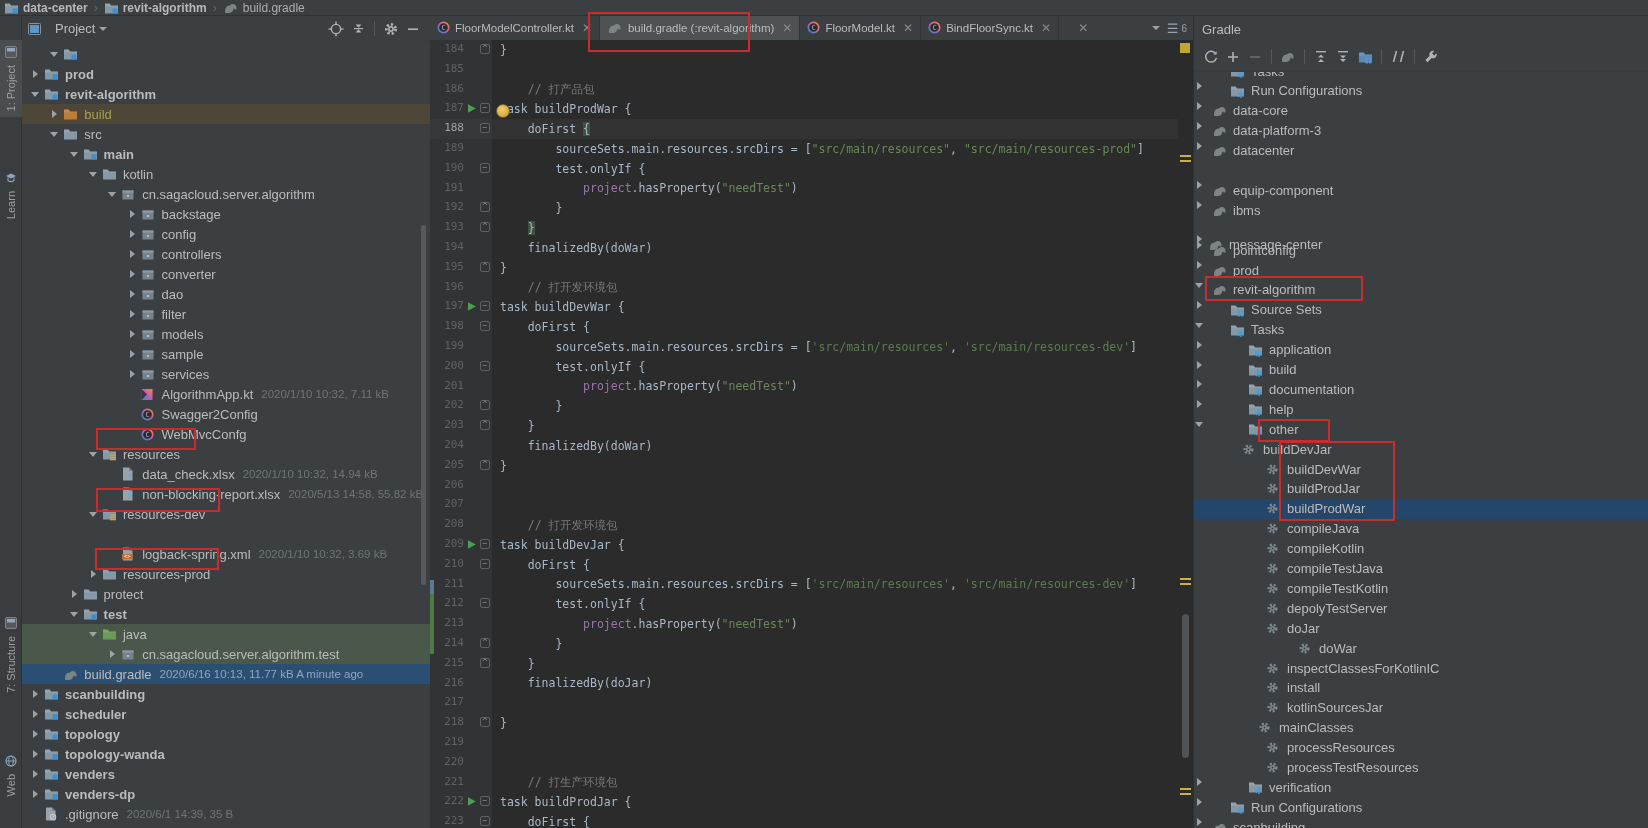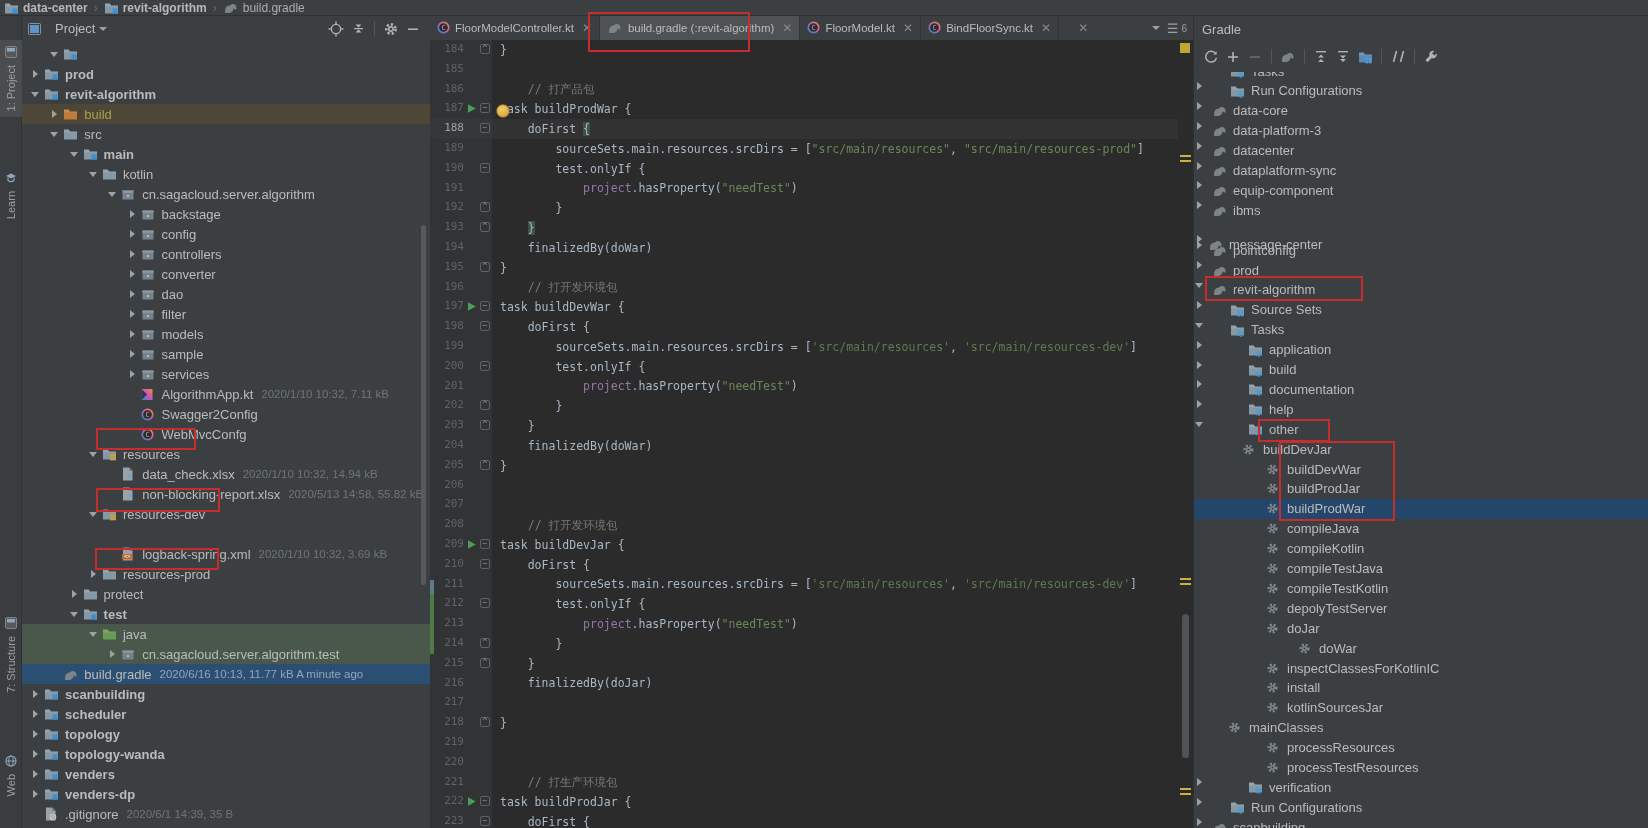--- a/index.html
+++ b/index.html
@@ -1092,29 +1092,20 @@
         </div>
         <div class="grow" style="top:124.6px;padding-left:18px">
           <span class="chev closed"></span>
           <span class="ticn">
             <svg width="16" height="13" viewBox="0 0 16 13">
               <path fill="#7E8486" d="M2.2 12 C1.6 7.4 3.4 4.6 6.8 4.6 C8 2.8 10.9 2.4 12.3 3.9 C13.5 5.2 13.7 7.1 13.4 8.4 L11.6 8.4 C11.5 7.4 10.4 7.3 10.3 8.3 C10.1 10.6 8.3 12 5.7 12 Z"></path>
             </svg>
           </span>
           <span class="tlabel">datacenter</span>
         </div>
-        <div class="grow" style="top:144.5px;padding-left:18px">
-          <span class="chev closed"></span>
-          <span class="ticn">
-            <svg width="16" height="13" viewBox="0 0 16 13">
-              <path fill="#7E8486" d="M2.2 12 C1.6 7.4 3.4 4.6 6.8 4.6 C8 2.8 10.9 2.4 12.3 3.9 C13.5 5.2 13.7 7.1 13.4 8.4 L11.6 8.4 C11.5 7.4 10.4 7.3 10.3 8.3 C10.1 10.6 8.3 12 5.7 12 Z"></path>
-            </svg>
-          </span>
-          <span class="tlabel">dataplatform-sync</span>
-        </div>
         <div class="grow" style="top:164.39999999999998px;padding-left:18px">
           <span class="chev closed"></span>
           <span class="ticn">
             <svg width="16" height="13" viewBox="0 0 16 13">
               <path fill="#7E8486" d="M2.2 12 C1.6 7.4 3.4 4.6 6.8 4.6 C8 2.8 10.9 2.4 12.3 3.9 C13.5 5.2 13.7 7.1 13.4 8.4 L11.6 8.4 C11.5 7.4 10.4 7.3 10.3 8.3 C10.1 10.6 8.3 12 5.7 12 Z"></path>
             </svg>
           </span>
           <span class="tlabel">equip-component</span>
         </div>
         <div class="grow" style="top:184.29999999999998px;padding-left:18px">
@@ -1397,21 +1388,21 @@
           <span class="chev"></span>
           <span class="ticn">
             <svg width="13" height="13" viewBox="0 0 14 14">
               <circle cx="7" cy="7" r="4.1" fill="none" stroke="#7F8B91" stroke-width="2.6" stroke-dasharray="2.1 1.9"></circle>
               <circle cx="7" cy="7" r="2.7" fill="#7F8B91"></circle>
               <circle cx="7" cy="7" r="1.1" fill="#3C3F41"></circle>
             </svg>
           </span>
           <span class="tlabel">kotlinSourcesJar</span>
         </div>
-        <div class="grow" style="top:701.6999999999999px;padding-left:34px">
+        <div class="grow" style="top:701.6999999999999px;padding-left:64px">
           <span class="chev"></span>
           <span class="ticn">
             <svg width="13" height="13" viewBox="0 0 14 14">
               <circle cx="7" cy="7" r="4.1" fill="none" stroke="#7F8B91" stroke-width="2.6" stroke-dasharray="2.1 1.9"></circle>
               <circle cx="7" cy="7" r="2.7" fill="#7F8B91"></circle>
               <circle cx="7" cy="7" r="1.1" fill="#3C3F41"></circle>
             </svg>
           </span>
           <span class="tlabel">mainClasses</span>
         </div>

